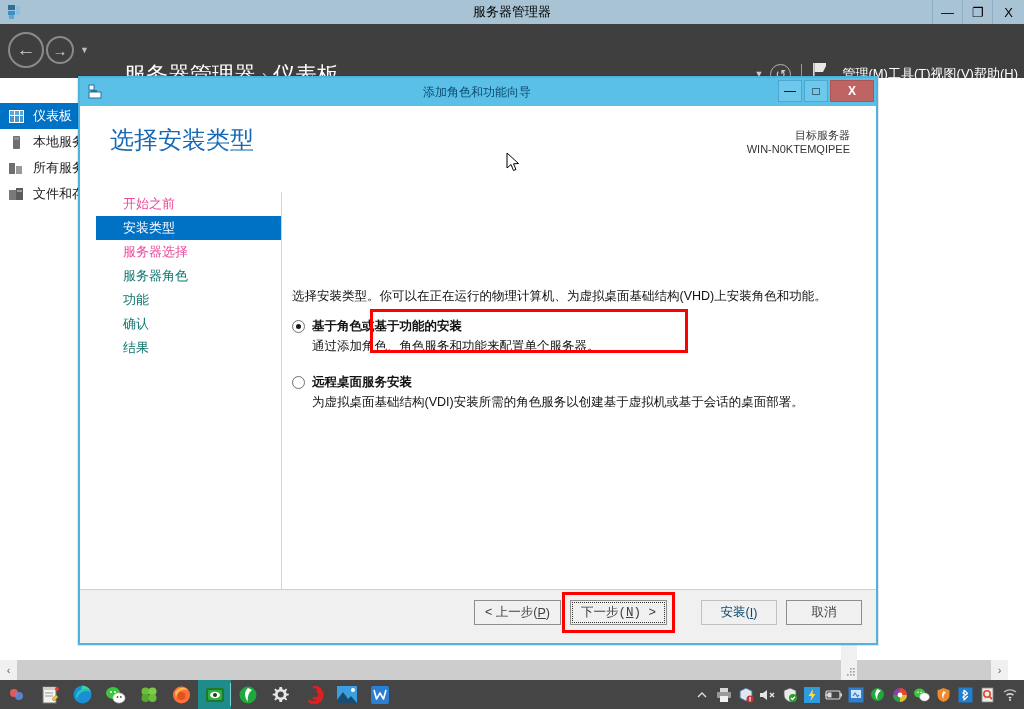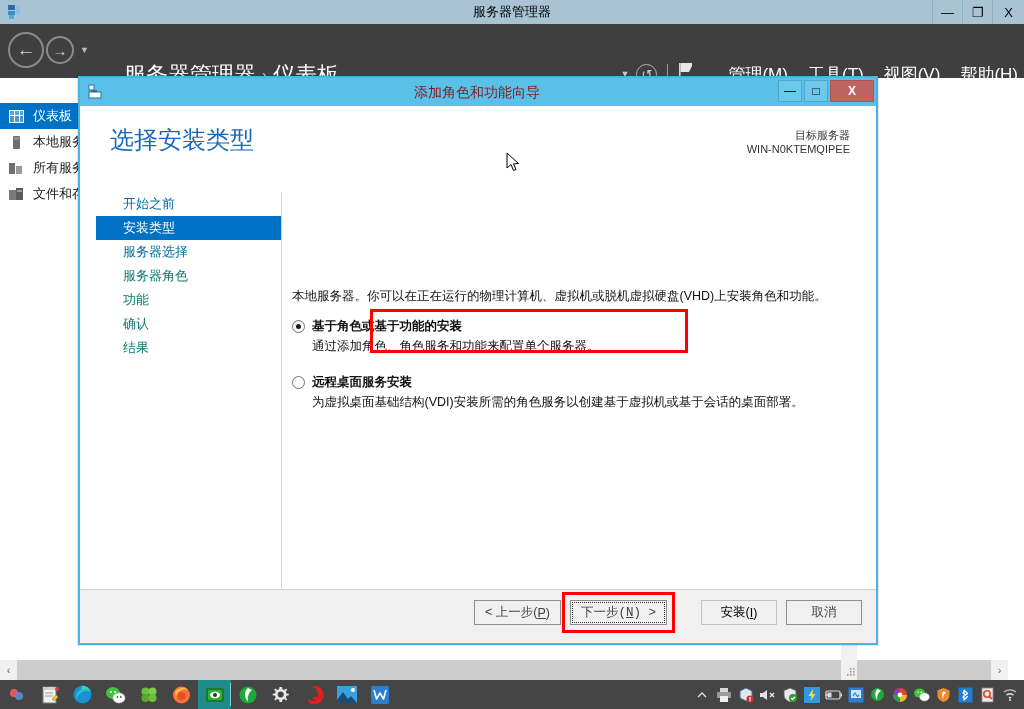--- a/index.html
+++ b/index.html
@@ -59,21 +59,21 @@
   }
   .nav-right .tri { color: #c9c9c9; font-size: 9px; margin-right: 7px; }
   .refresh-circ {
     width: 21px; height: 21px; border-radius: 50%; border: 1.5px solid #b5b5b5;
     display: flex; align-items: center; justify-content: center;
     color: #cfcfcf; font-size: 13px;
   }
   .vbar { width: 1px; height: 20px; background: #9a9a9a; margin: 0 10px; }
   .flag-icon { margin-right: 14px; }
   .menu-item {
-    color: #ffffff; font-size: 17px; margin-left: 20px; white-space: nowrap;
+    color: #ffffff; font-size: 13px; margin-left: 0; white-space: nowrap;
   }
   .menu-item u { text-decoration: underline; }
 
   
   .sm-sidebar {
     position: absolute; left: 0; top: 78px; width: 84px; bottom: 77px;
     background: #ffffff;
   }
   .side-item {
     height: 26px; display: flex; align-items: center; padding-left: 8px; gap: 8px;
@@ -132,21 +132,21 @@
     background: #ffffff; border: 2px solid #4fb3e0;
     box-shadow: 0 0 0 1px rgba(0,0,0,0.10);
   }
   .dlg-title {
     position: relative; height: 28px; background: #5bc0e8;
     display: flex; align-items: center;
   }
   .dlg-title-icon { width: 20px; height: 20px; margin-left: 5px; display:flex; align-items:center; justify-content:center;}
   .dlg-title-text {
     position: absolute; left: 0; right: 2px; text-align: center;
-    font-size: 14px; color: #7f1d1d; line-height: 28px;
+    font-size: 12px; color: #0c4a6e; line-height: 28px;
   }
   .dlg-wc { position: absolute; right: 2px; top: 2px; display: flex; gap: 2px; }
   .dlg-btn {
     width: 24px; height: 22px; display: flex; align-items: center; justify-content: center;
     font-size: 12px; color: #000; background: #6ec8ec; border: 1px solid #4aa9d2;
   }
   .dlg-btn.close { width: 44px; background: #bf6363; color: #fff; border-color: #a85656; font-weight: bold; }
 
   .dlg-head {
     position: relative; height: 72px; border-bottom: 0px;
@@ -163,21 +163,21 @@
     position: absolute; right: 26px; top: 37px; text-align: right;
     font-size: 11px; color: #333;
   }
 
   .dlg-body { position: relative; height: 425px; }
   .wiz-nav {
     position: absolute; left: 16px; top: 14px; width: 186px; bottom: 12px;
     border-right: 1px solid #d4d4d4;
   }
   .wiz-nav-item {
-    height: 24px; padding-left: 27px; font-size: 13px; color: #0369a1;
+    height: 24px; padding-left: 27px; font-size: 13px; color: #ec4899;
     display: flex; align-items: center;
   }
   .wiz-nav-item.selected { background: #0072c6; color: #ffffff; }
   .wiz-nav-item.disabled { color: #0f766e; }
 
   .wiz-main { position: absolute; left: 212px; top: 0; right: 14px; bottom: 0; }
   .intro-text {
     position: absolute; left: 0; top: 110px; right: 6px;
     font-size: 12.5px; color: #111; line-height: 17px;
   }
@@ -203,21 +203,21 @@
     position: absolute; left: 0; right: 0; bottom: 0; height: 54px;
     background: #f0f0f0; border-top: 1px solid #d0d0d0;
   }
   .foot-btns { position: absolute; right: 14px; top: 10px; display: flex; gap: 9px; align-items: center; }
   .fbtn {
     min-width: 76px; height: 25px; padding: 0 10px;
     background: #f0f0f0; border: 1px solid #8d8d8d;
     font-size: 12.5px; color: #404040;
     display: flex; align-items: center; justify-content: center; white-space: nowrap;
   }
-  .fbtn.disabled { color: #000000; border-color: #c2c2c2; text-align: right; }
+  .fbtn.disabled { color: #0c4a6e; border-color: #c2c2c2; text-align: right; }
   .fbtn.focused { outline: 1px dotted #333; outline-offset: -3px; font-family: Liberation Mono, monospace; }
   .fbtn u { text-decoration: underline; }
   .fbtn-wrap { position: relative; }
   .fbtn-wrap .redring {
     position: absolute; left: -8px; top: -8px; right: -8px; bottom: -8px;
     border: 3px solid #ff0000;
   }
   .gap-sep { width: 16px; }
 
   
@@ -413,21 +413,21 @@
         <div class="wiz-nav-item disabled">
           <span>确认</span>
         </div>
         <div class="wiz-nav-item disabled">
           <span>结果</span>
         </div>
       </div>
 
       <div class="wiz-main">
 
-        <div class="intro-text">本地服务器。你可以在正在运行的物理计算机、虚拟机或脱机虚拟硬盘(VHD)上安装角色和功能。</div>
+        <div class="intro-text">选择安装类型。你可以在正在运行的物理计算机、为虚拟桌面基础结构(VHD)上安装角色和功能。</div>
 
         <div class="radio-group">
 
           <div class="radio-row">
             <div class="radio-line">
               <span class="radio-dot checked"></span>
               <span class="radio-label">基于角色或基于功能的安装</span>
             </div>
             <div class="radio-desc">通过添加角色、角色服务和功能来配置单个服务器。</div>
           </div>

